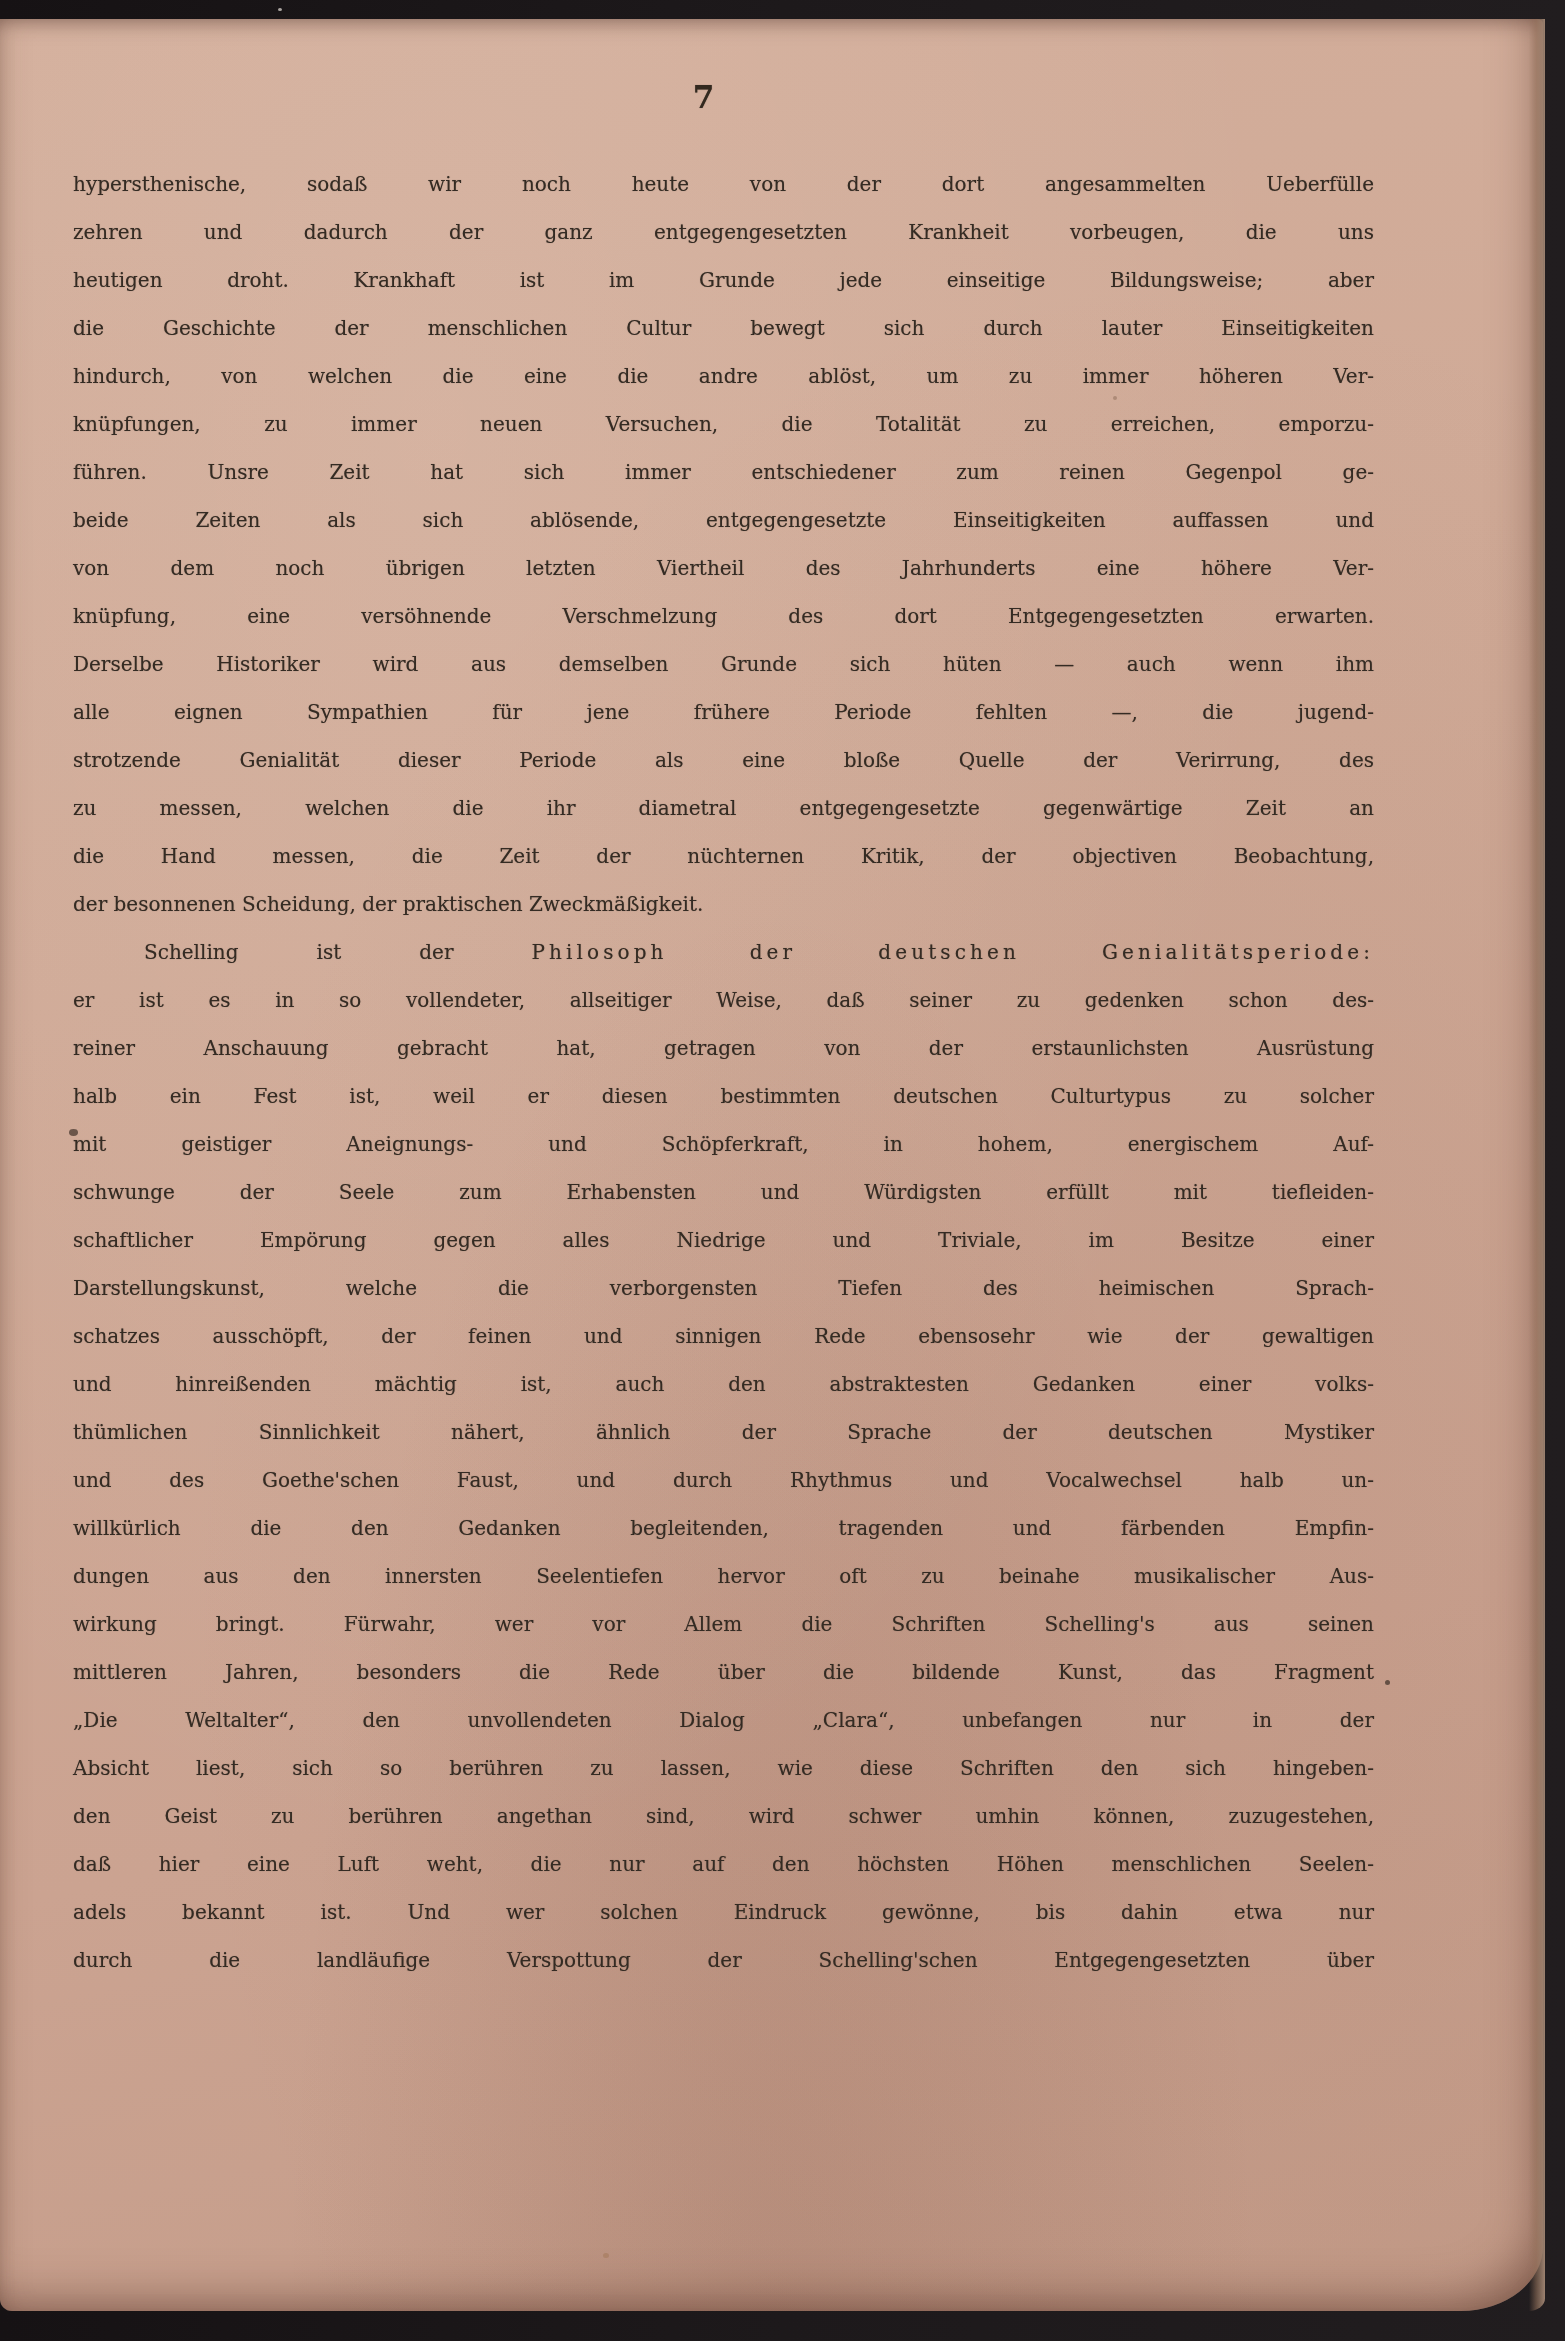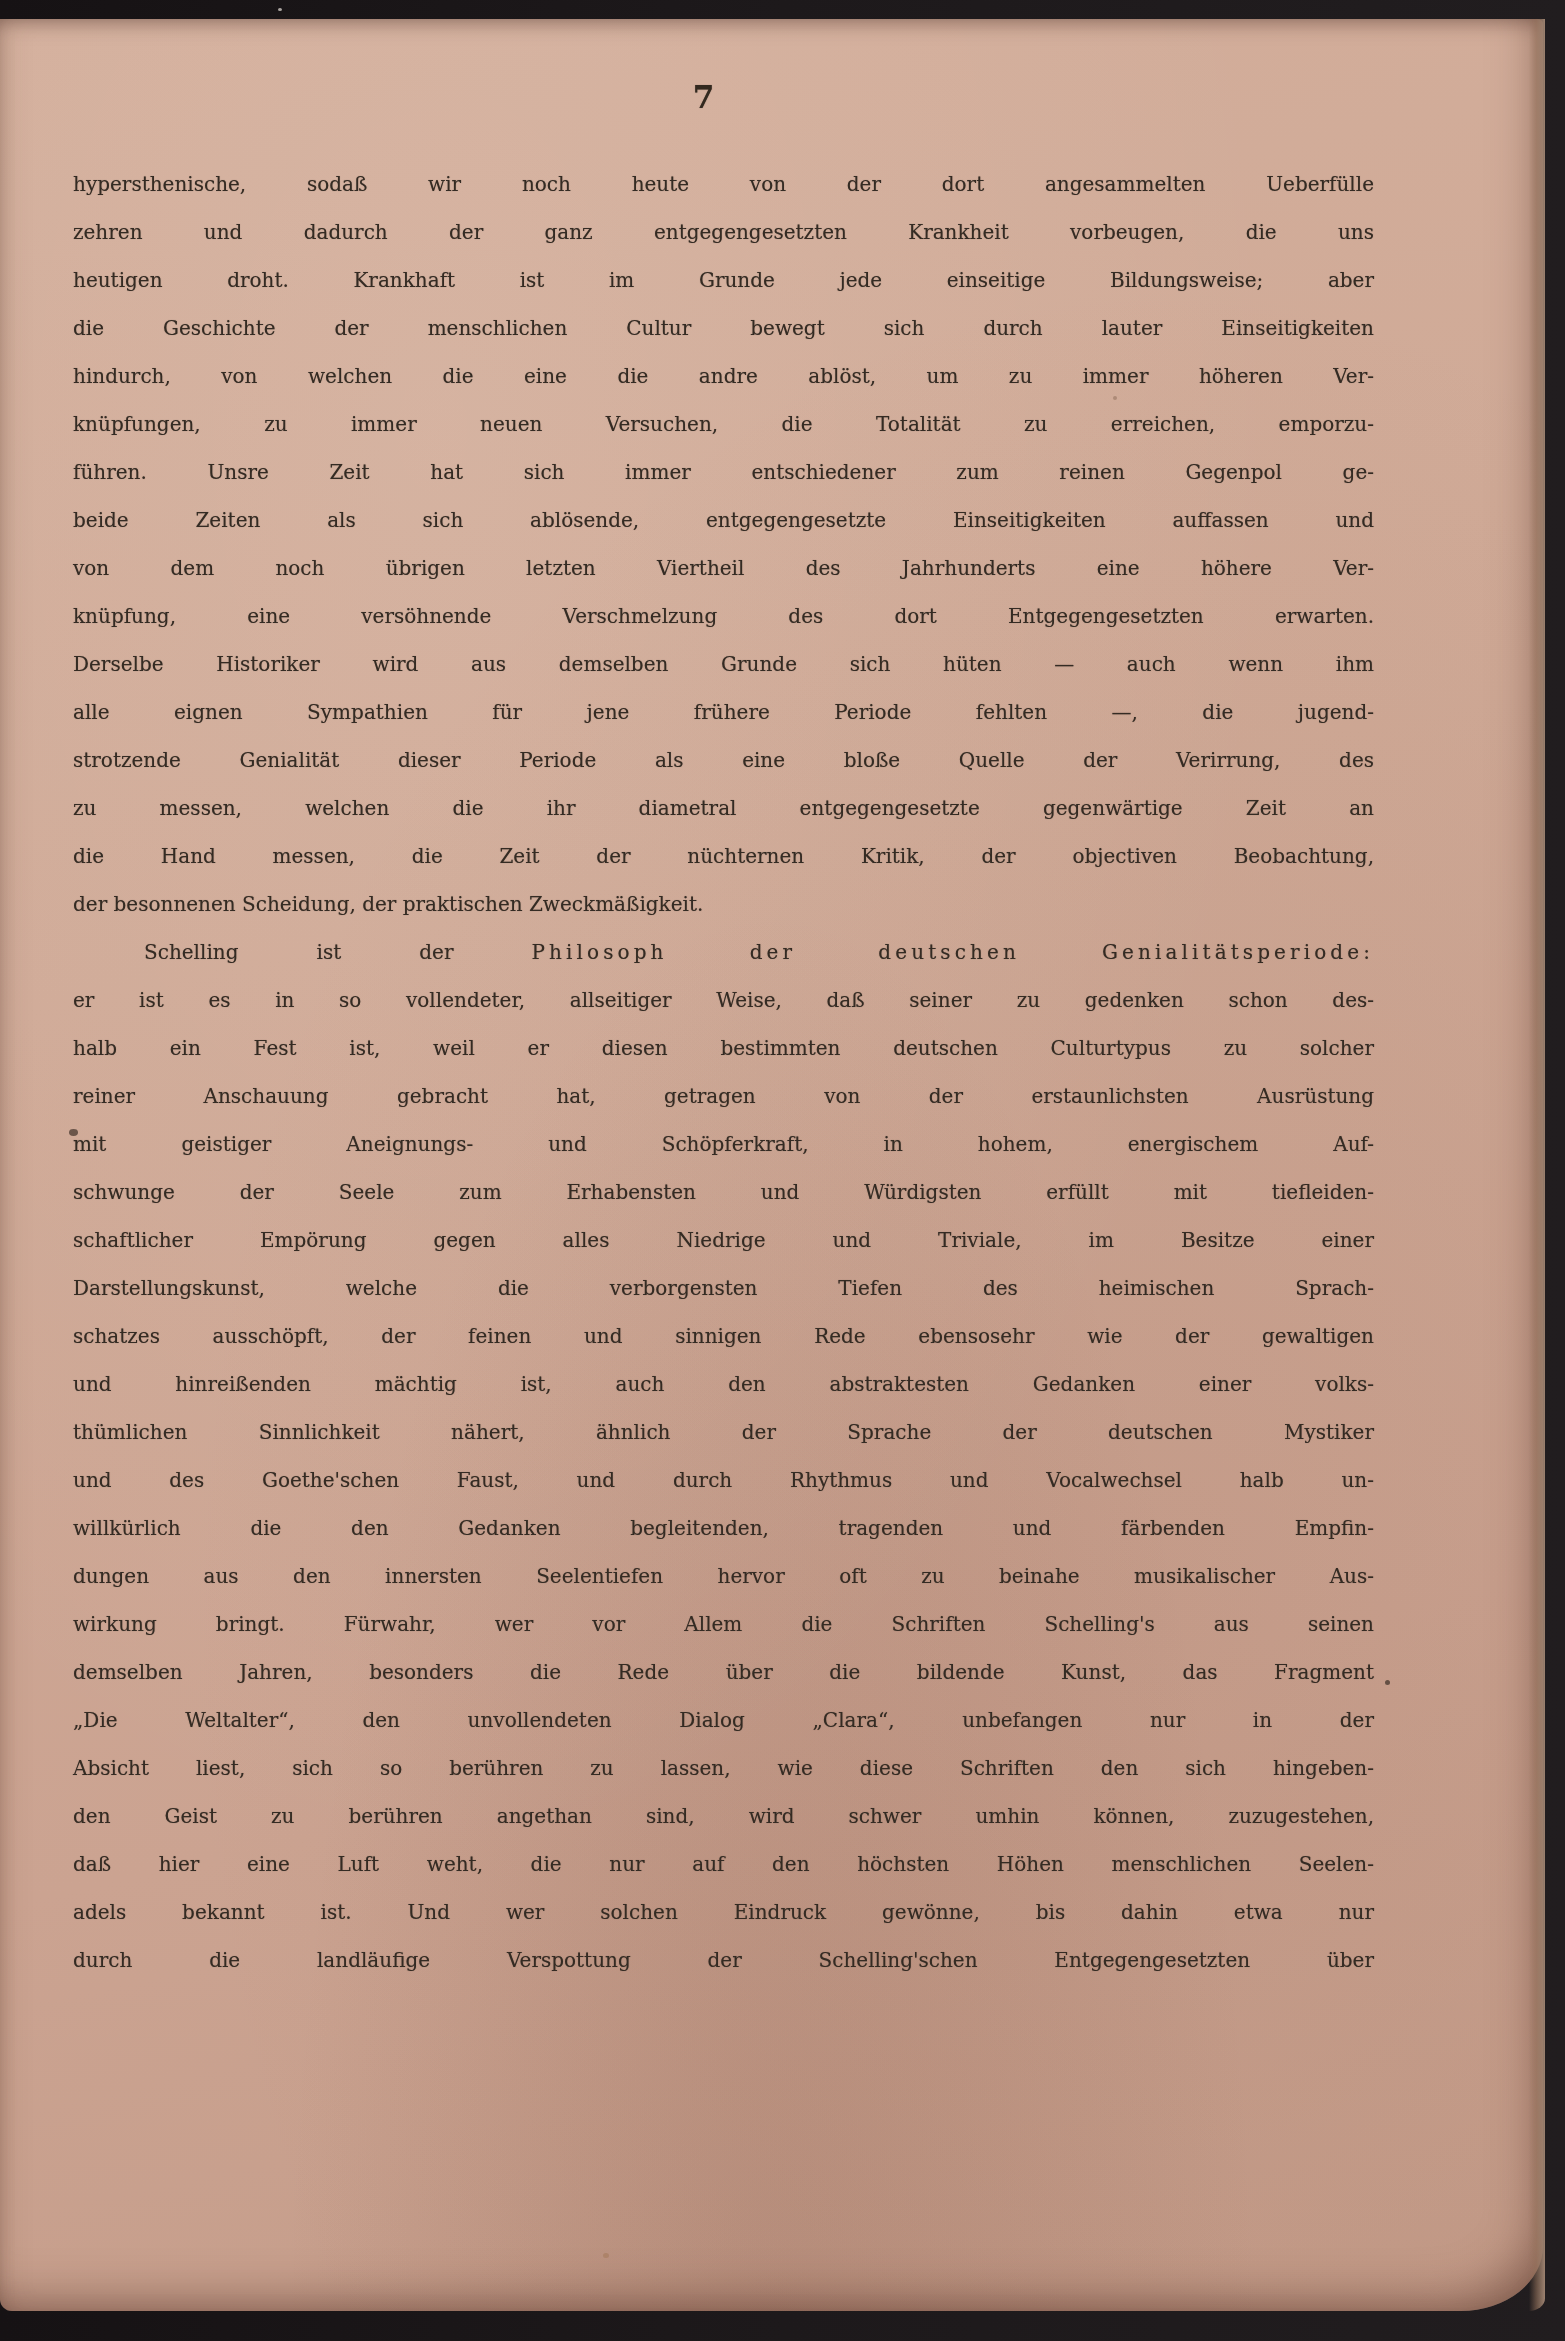--- a/index.html
+++ b/index.html
@@ -131,34 +131,34 @@
       <div class="line">von dem noch übrigen letzten Viertheil des Jahrhunderts eine höhere Ver-</div>
       <div class="line">knüpfung, eine versöhnende Verschmelzung des dort Entgegengesetzten erwarten.</div>
       <div class="line">Derselbe Historiker wird aus demselben Grunde sich hüten — auch wenn ihm</div>
       <div class="line">alle eignen Sympathien für jene frühere Periode fehlten —, die jugend-</div>
       <div class="line">strotzende Genialität dieser Periode als eine bloße Quelle der Verirrung, des</div>
       <div class="line">zu messen, welchen die ihr diametral entgegengesetzte gegenwärtige Zeit an</div>
       <div class="line">die Hand messen, die Zeit der nüchternen Kritik, der objectiven Beobachtung,</div>
       <div class="line par-end">der besonnenen Scheidung, der praktischen Zweckmäßigkeit.</div>
       <div class="line indent"><span>Schelling ist der </span><span class="spaced">Philosoph der deutschen Genialitätsperiode:</span></div>
       <div class="line">er ist es in so vollendeter, allseitiger Weise, daß seiner zu gedenken schon des-</div>
+      <div class="line">reiner Anschauung gebracht hat, getragen von der erstaunlichsten Ausrüstung</div>
       <div class="line">halb ein Fest ist, weil er diesen bestimmten deutschen Culturtypus zu solcher</div>
-      <div class="line">reiner Anschauung gebracht hat, getragen von der erstaunlichsten Ausrüstung</div>
       <div class="line">mit geistiger Aneignungs- und Schöpferkraft, in hohem, energischem Auf-</div>
       <div class="line">schwunge der Seele zum Erhabensten und Würdigsten erfüllt mit tiefleiden-</div>
       <div class="line">schaftlicher Empörung gegen alles Niedrige und Triviale, im Besitze einer</div>
       <div class="line">Darstellungskunst, welche die verborgensten Tiefen des heimischen Sprach-</div>
       <div class="line">schatzes ausschöpft, der feinen und sinnigen Rede ebensosehr wie der gewaltigen</div>
       <div class="line">und hinreißenden mächtig ist, auch den abstraktesten Gedanken einer volks-</div>
       <div class="line">thümlichen Sinnlichkeit nähert, ähnlich der Sprache der deutschen Mystiker</div>
       <div class="line">und des Goethe'schen Faust, und durch Rhythmus und Vocalwechsel halb un-</div>
       <div class="line">willkürlich die den Gedanken begleitenden, tragenden und färbenden Empfin-</div>
       <div class="line">dungen aus den innersten Seelentiefen hervor oft zu beinahe musikalischer Aus-</div>
       <div class="line">wirkung bringt. Fürwahr, wer vor Allem die Schriften Schelling's aus seinen</div>
-      <div class="line">demselben Jahren, besonders die Rede über die bildende Kunst, das Fragment</div>
+      <div class="line">mittleren Jahren, besonders die Rede über die bildende Kunst, das Fragment</div>
       <div class="line">„Die Weltalter“, den unvollendeten Dialog „Clara“, unbefangen nur in der</div>
       <div class="line">Absicht liest, sich so berühren zu lassen, wie diese Schriften den sich hingeben-</div>
       <div class="line">den Geist zu berühren angethan sind, wird schwer umhin können, zuzugestehen,</div>
       <div class="line">daß hier eine Luft weht, die nur auf den höchsten Höhen menschlichen Seelen-</div>
       <div class="line">adels bekannt ist. Und wer solchen Eindruck gewönne, bis dahin etwa nur</div>
       <div class="line">durch die landläufige Verspottung der Schelling'schen Entgegengesetzten über</div>
     </div>
 </div>
 
 

